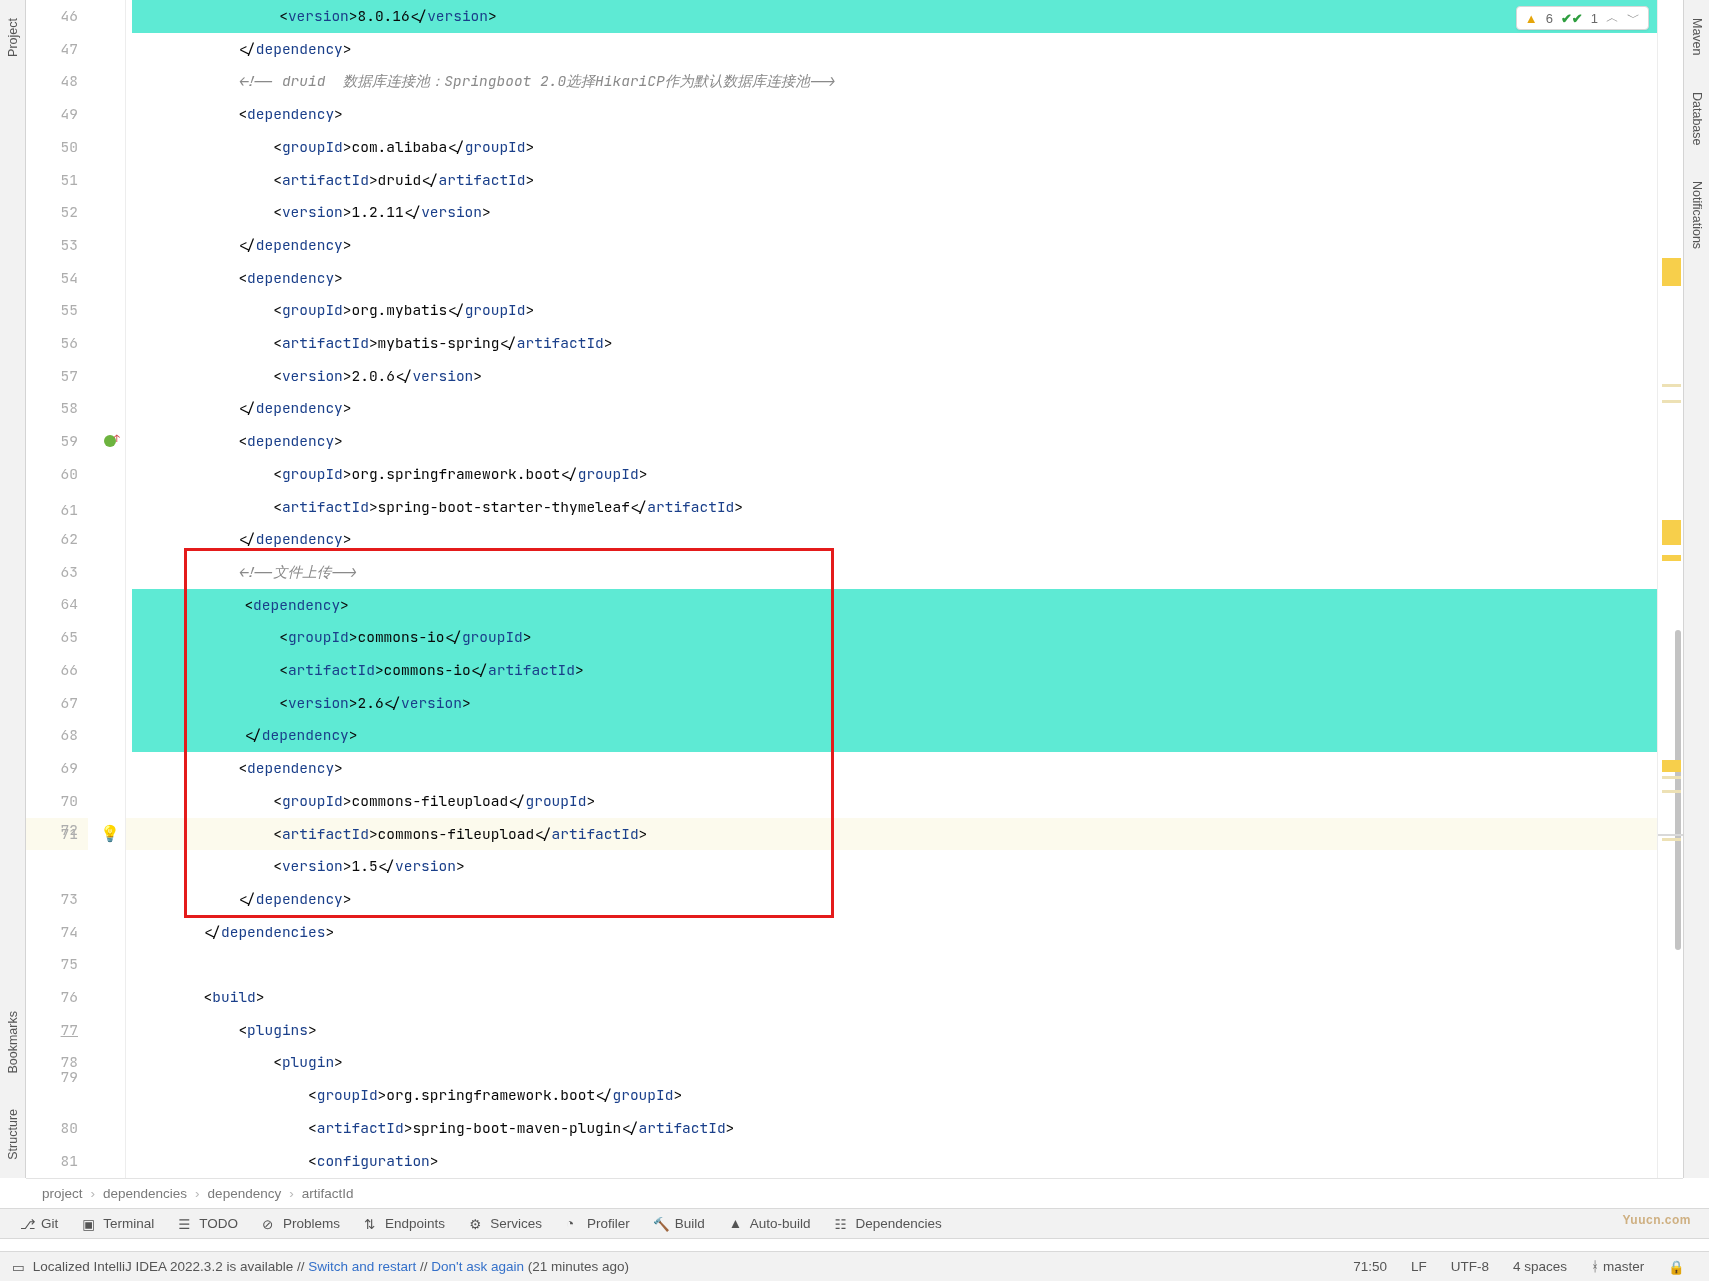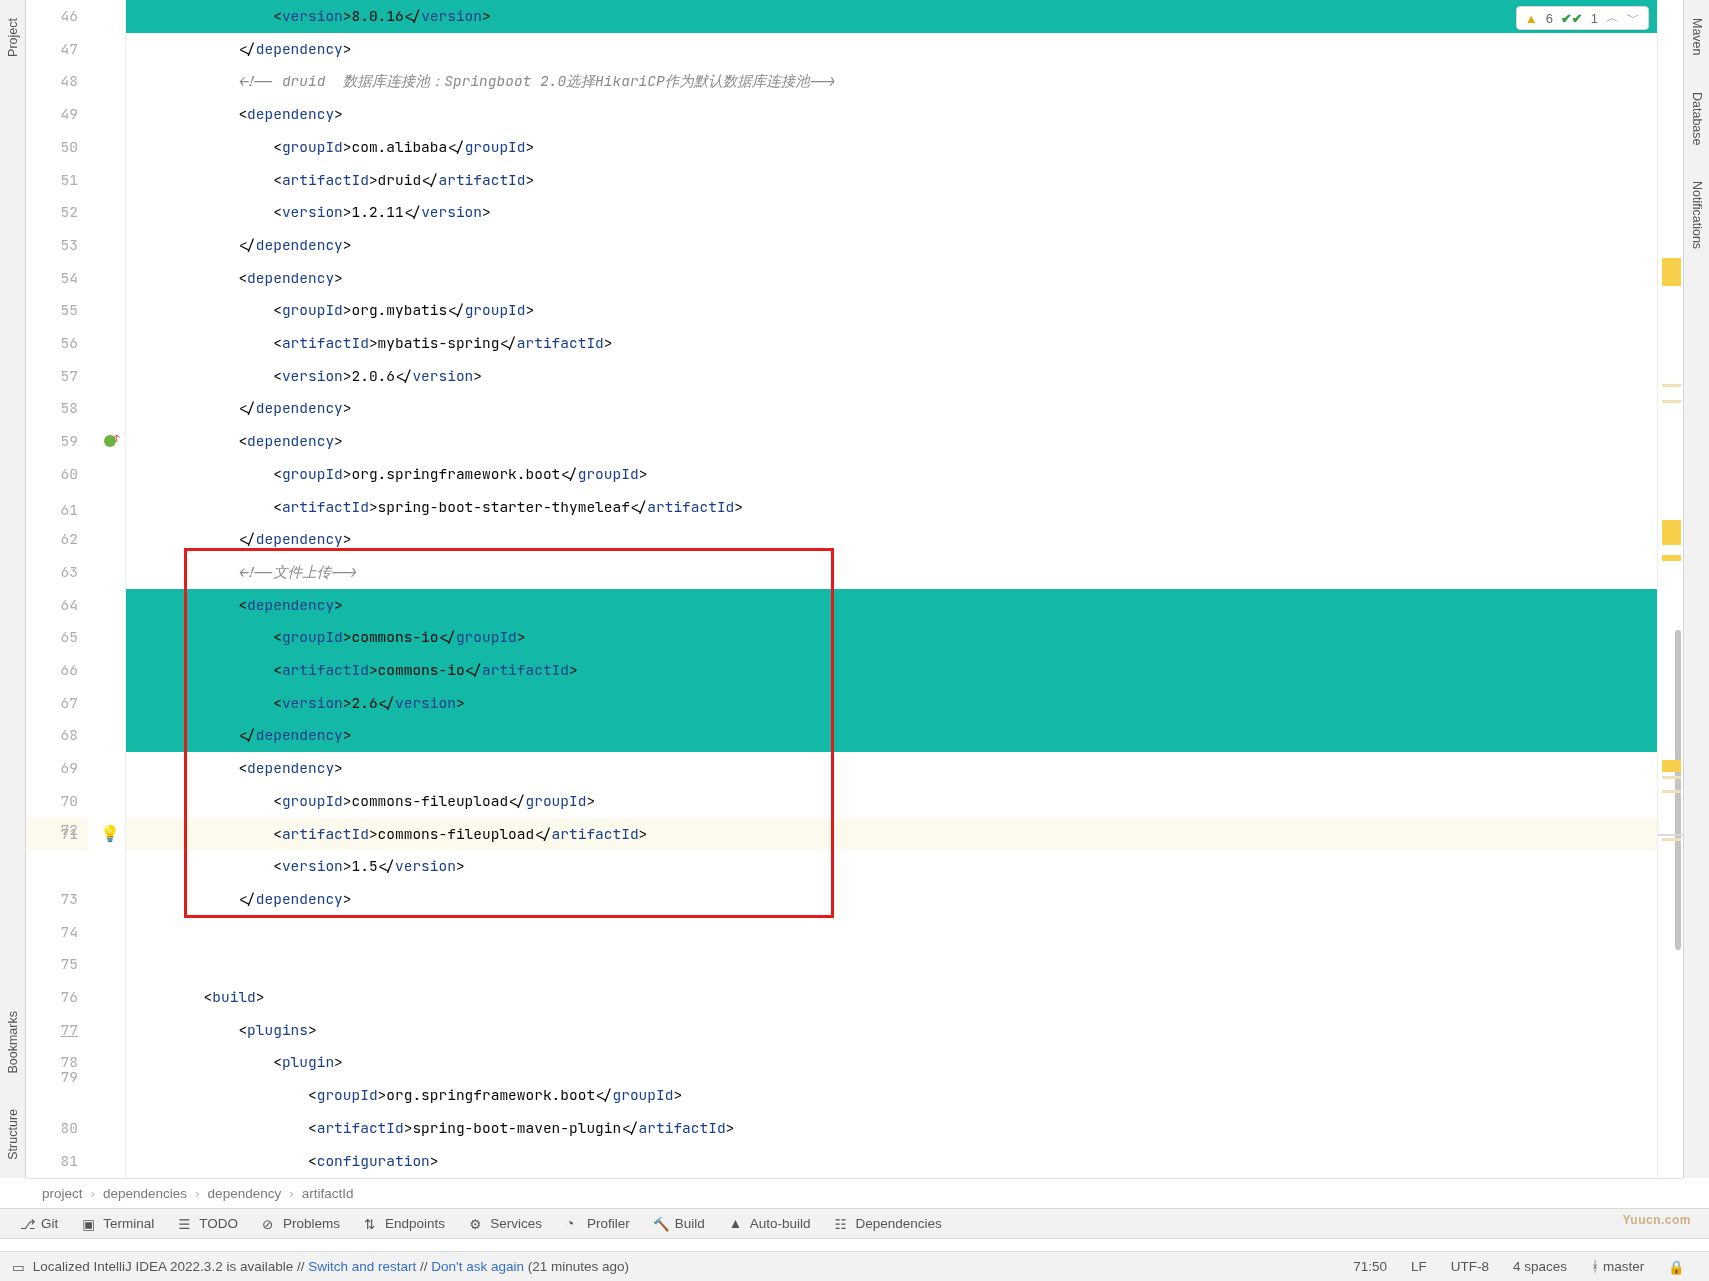--- a/index.html
+++ b/index.html
@@ -101,21 +101,21 @@
 }
 .code-line {
   position: absolute;
   left: 0;
   right: 0;
   height: 32.7px;
   line-height: 32.7px;
   white-space: pre;
   padding-left: 8px;
 }
-.hl-yellow { background: #14b8a6; }
+.hl-yellow { background: #5eead4; margin-left: 6px; }
 .hl-current { background: #fcfaed; }
 .red-box {
   position: absolute;
   border: 3px solid #e41b1b;
   pointer-events: none;
 }
 .t-tag { color: #1a3f8a; }
 .t-comment { color: #8a8a8a; font-style: italic; }
 .t-text { color: #080808; }
 .inspection-widget {
@@ -268,21 +268,21 @@
     <div class="line-num" style="top: 359.7px;">57</div>
     <div class="line-num" style="top: 392.4px;">58</div>
     <div class="line-num" style="top: 425.1px;">59</div>
     <div class="gutter-icon" style="top: 425.1px;">
       <span class="spring-ic"></span>
     </div>
     <div class="line-num" style="top: 457.8px;">60</div>
     <div class="line-num" style="top: 494px;">61</div>
     <div class="line-num" style="top: 523.2px;">62</div>
     <div class="line-num" style="top: 555.9px;">63</div>
-    <div class="line-num" style="top: 588.6px;">64</div>
+    <div class="line-num" style="top: 588.6px; font-family: Liberation Mono, monospace;">64</div>
     <div class="line-num" style="top: 621.3px;">65</div>
     <div class="line-num" style="top: 654px;">66</div>
     <div class="line-num" style="top: 686.7px;">67</div>
     <div class="line-num" style="top: 719.4px;">68</div>
     <div class="line-num" style="top: 752.1px;">69</div>
     <div class="line-num" style="top: 784.8px;">70</div>
     <div class="line-num" style="top: 817.5px; background: rgb(252, 250, 237);">71</div>
     <div class="gutter-icon" style="top: 817.5px;">
       <span class="bulb">💡</span>
     </div>
@@ -328,20 +328,21 @@
     <div class="code-line hl-yellow" style="top: 588.6px;">            <span class="t-text">&lt;</span><span class="t-tag">dependency</span><span class="t-text">&gt;</span></div>
     <div class="code-line hl-yellow" style="top: 621.3px;">                <span class="t-text">&lt;</span><span class="t-tag">groupId</span><span class="t-text">&gt;commons-io&lt;/</span><span class="t-tag">groupId</span><span class="t-text">&gt;</span></div>
     <div class="code-line hl-yellow" style="top: 654px;">                <span class="t-text">&lt;</span><span class="t-tag">artifactId</span><span class="t-text">&gt;commons-io&lt;/</span><span class="t-tag">artifactId</span><span class="t-text">&gt;</span></div>
     <div class="code-line hl-yellow" style="top: 686.7px;">                <span class="t-text">&lt;</span><span class="t-tag">version</span><span class="t-text">&gt;2.6&lt;/</span><span class="t-tag">version</span><span class="t-text">&gt;</span></div>
     <div class="code-line hl-yellow" style="top: 719.4px;">            <span class="t-text">&lt;/</span><span class="t-tag">dependency</span><span class="t-text">&gt;</span></div>
     <div class="code-line" style="top: 752.1px;">            <span class="t-text">&lt;</span><span class="t-tag">dependency</span><span class="t-text">&gt;</span></div>
     <div class="code-line" style="top: 784.8px;">                <span class="t-text">&lt;</span><span class="t-tag">groupId</span><span class="t-text">&gt;commons-fileupload&lt;/</span><span class="t-tag">groupId</span><span class="t-text">&gt;</span></div>
     <div class="code-line hl-current" style="top: 817.5px;">                <span class="t-text">&lt;</span><span class="t-tag">artifactId</span><span class="t-text">&gt;commons-fileupload&lt;/</span><span class="t-tag">artifactId</span><span class="t-text">&gt;</span></div>
     <div class="code-line" style="top: 850.2px;">                <span class="t-text">&lt;</span><span class="t-tag">version</span><span class="t-text">&gt;1.5&lt;/</span><span class="t-tag">version</span><span class="t-text">&gt;</span></div>
     <div class="code-line" style="top: 882.9px;">            <span class="t-text">&lt;/</span><span class="t-tag">dependency</span><span class="t-text">&gt;</span></div>
+    <div class="code-line" style="top: 915.6px;">        <span class="t-text">&lt;/</span><span class="t-tag">dependencies</span><span class="t-text">&gt;</span></div>
     <div class="code-line" style="top: 948.3px;"></div>
     <div class="code-line" style="top: 981px;">        <span class="t-text">&lt;</span><span class="t-tag">build</span><span class="t-text">&gt;</span></div>
     <div class="code-line" style="top: 1013.7px;">            <span class="t-text">&lt;</span><span class="t-tag">plugins</span><span class="t-text">&gt;</span></div>
     <div class="code-line" style="top: 1046.4px;">                <span class="t-text">&lt;</span><span class="t-tag">plugin</span><span class="t-text">&gt;</span></div>
     <div class="code-line" style="top: 1079.1px;">                    <span class="t-text">&lt;</span><span class="t-tag">groupId</span><span class="t-text">&gt;org.springframework.boot&lt;/</span><span class="t-tag">groupId</span><span class="t-text">&gt;</span></div>
     <div class="code-line" style="top: 1111.8px;">                    <span class="t-text">&lt;</span><span class="t-tag">artifactId</span><span class="t-text">&gt;spring-boot-maven-plugin&lt;/</span><span class="t-tag">artifactId</span><span class="t-text">&gt;</span></div>
     <div class="code-line" style="top: 1144.5px;">                    <span class="t-text">&lt;</span><span class="t-tag">configuration</span><span class="t-text">&gt;</span></div>
     <div class="red-box" style="top: 547.9px; left: 58px; width: 650px; height: 369.7px;"></div>
   </div>
 

